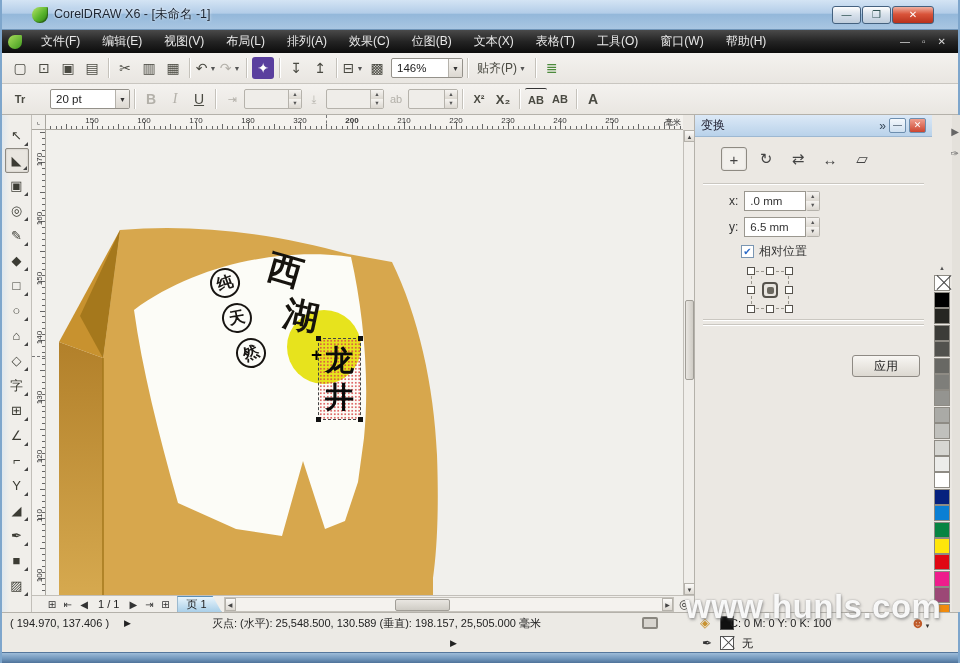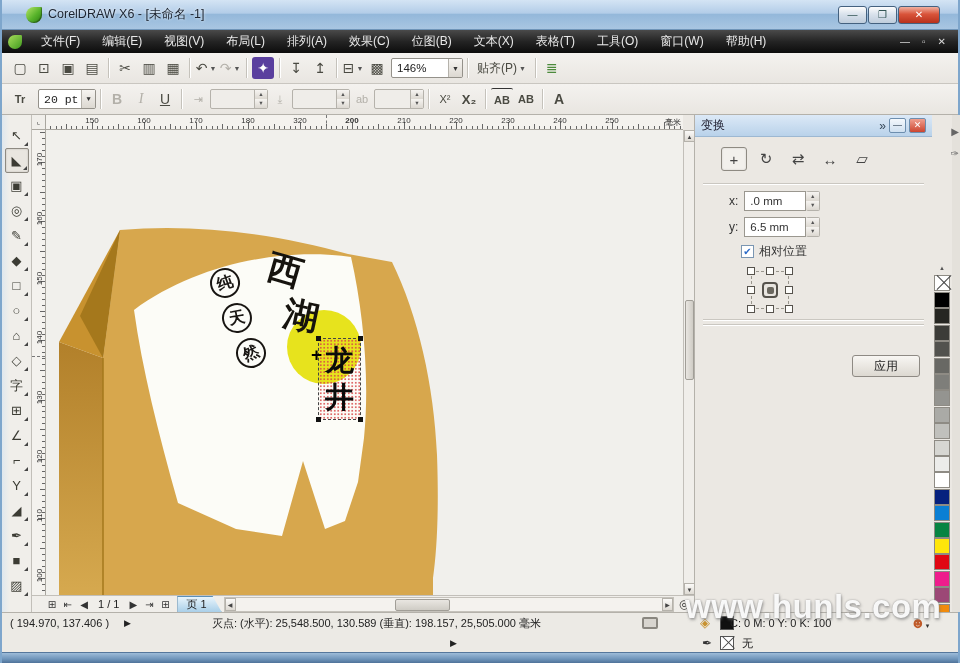--- a/index.html
+++ b/index.html
@@ -3,21 +3,21 @@
 <meta charset="utf-8">
 <style>
   * { margin:0; padding:0; box-sizing:border-box; }
   html,body { width:960px; height:663px; overflow:hidden; }
   body { font-family:"Liberation Sans","DejaVu Sans",sans-serif; font-size:12px; color:#222; background:#fff; position:relative; }
   #window { position:absolute; inset:0; border-left:2px solid #7ea6cc; border-right:2px solid #7ea6cc; background:#ebe8e3; }
 
   
   .titlebar { position:absolute; left:0; top:0; width:100%; height:30px;
     background:linear-gradient(#d4e4f4,#b3cde8 45%,#94b8da 50%,#a9c6e2); border-bottom:1px solid #6f94b8;
-    display:flex; align-items:center; padding:0 18px; }
+    display:flex; align-items:center; padding:0 24px; }
   .applogo { width:16px; height:16px; border-radius:60% 10% 60% 60%; background:linear-gradient(135deg,#b6e46a,#57b32a 55%,#2a7d12); box-shadow:inset -1px -1px 1px rgba(0,0,0,.35); margin:0 6px; }
   .title-text { font-size:12.5px; color:#1c2430; text-shadow:0 0 3px rgba(255,255,255,.9); }
   .winbtns { margin-left:auto; display:flex; gap:1px; padding-top:0px; }
   .wbtn { width:29px; height:18px; border:1px solid #44617f; border-radius:3px; background:linear-gradient(#fdfdfd,#d9e2ec 45%,#bfcddc); color:#355; font-size:10px; line-height:16px; text-align:center; }
   .wbtn.close { width:42px; background:linear-gradient(#f0b0a0,#d9543a 45%,#b8311c); color:#fff; font-weight:bold; }
 
   
   .menubar { position:absolute; left:0; top:30px; width:100%; height:23px;
     background:linear-gradient(#4a4a4a,#242424 50%,#0c0c0c); display:flex; align-items:center; color:#e8e8e8; }
   .menulogo { width:14px; height:14px; margin:0 8px 0 6px; border-radius:60% 10% 60% 60%; background:linear-gradient(135deg,#aade5c,#3f9a1e); }
@@ -188,21 +188,21 @@
     <span class="tbtn" style="width:auto;padding:0 4px;font-size:12px;align-items:center;">
       <span>贴齐(P)</span>
         <span class="dd">▼</span>
     </span>
     <span class="tsep"></span>
     <span class="tbtn" style="color:#4c8a3c;">≣</span>
   </div>
 
   <div class="propbar">
     <span class="tbtn small" style="font-weight:bold;">Tr</span>
-    <span class="combo" style="width:58px;margin-left:6px;font-family:Liberation Mono, monospace;">
+    <span class="combo" style="width:80px;margin-left:18px;">
       <span>20 pt</span>
         <span class="arrow">▼</span>
     </span>
     <span class="tsep"></span>
     <span class="tbtn disabled" style="font-weight:bold;">B</span>
     <span class="tbtn disabled" style="font-style:italic;font-family:'Liberation Serif',serif;">I</span>
     <span class="tbtn" style="text-decoration:underline;">U</span>
     <span class="tsep"></span>
     <span class="tbtn small disabled">⇥</span>
     <span class="spinbox dis" style="width:58px;">
@@ -222,21 +222,21 @@
       </span>
     <span class="tbtn small disabled">ab</span>
     <span class="spinbox dis" style="width:50px;">
         <span style="flex:1;"></span>
         <span class="spin">
           <span>▲</span>
           <span>▼</span>
         </span>
       </span>
     <span class="tsep"></span>
-    <span class="tbtn" style="font-weight:normal;font-size:11px;">X²</span>
+    <span class="tbtn" style="font-weight:bold;font-size:11px;">X²</span>
     <span class="tbtn" style="font-weight:bold;font-size:13px;">X₂</span>
     <span class="tsep"></span>
     <span class="tbtn small" style="font-weight:bold;border-top:1px solid #333;">AB</span>
     <span class="tbtn small" style="font-weight:bold;">AB</span>
     <span class="tsep"></span>
     <span class="tbtn" style="font-weight:bold;">A</span>
   </div>
 
   <div class="toolbox" id="toolbox">
       <div class="tool">

